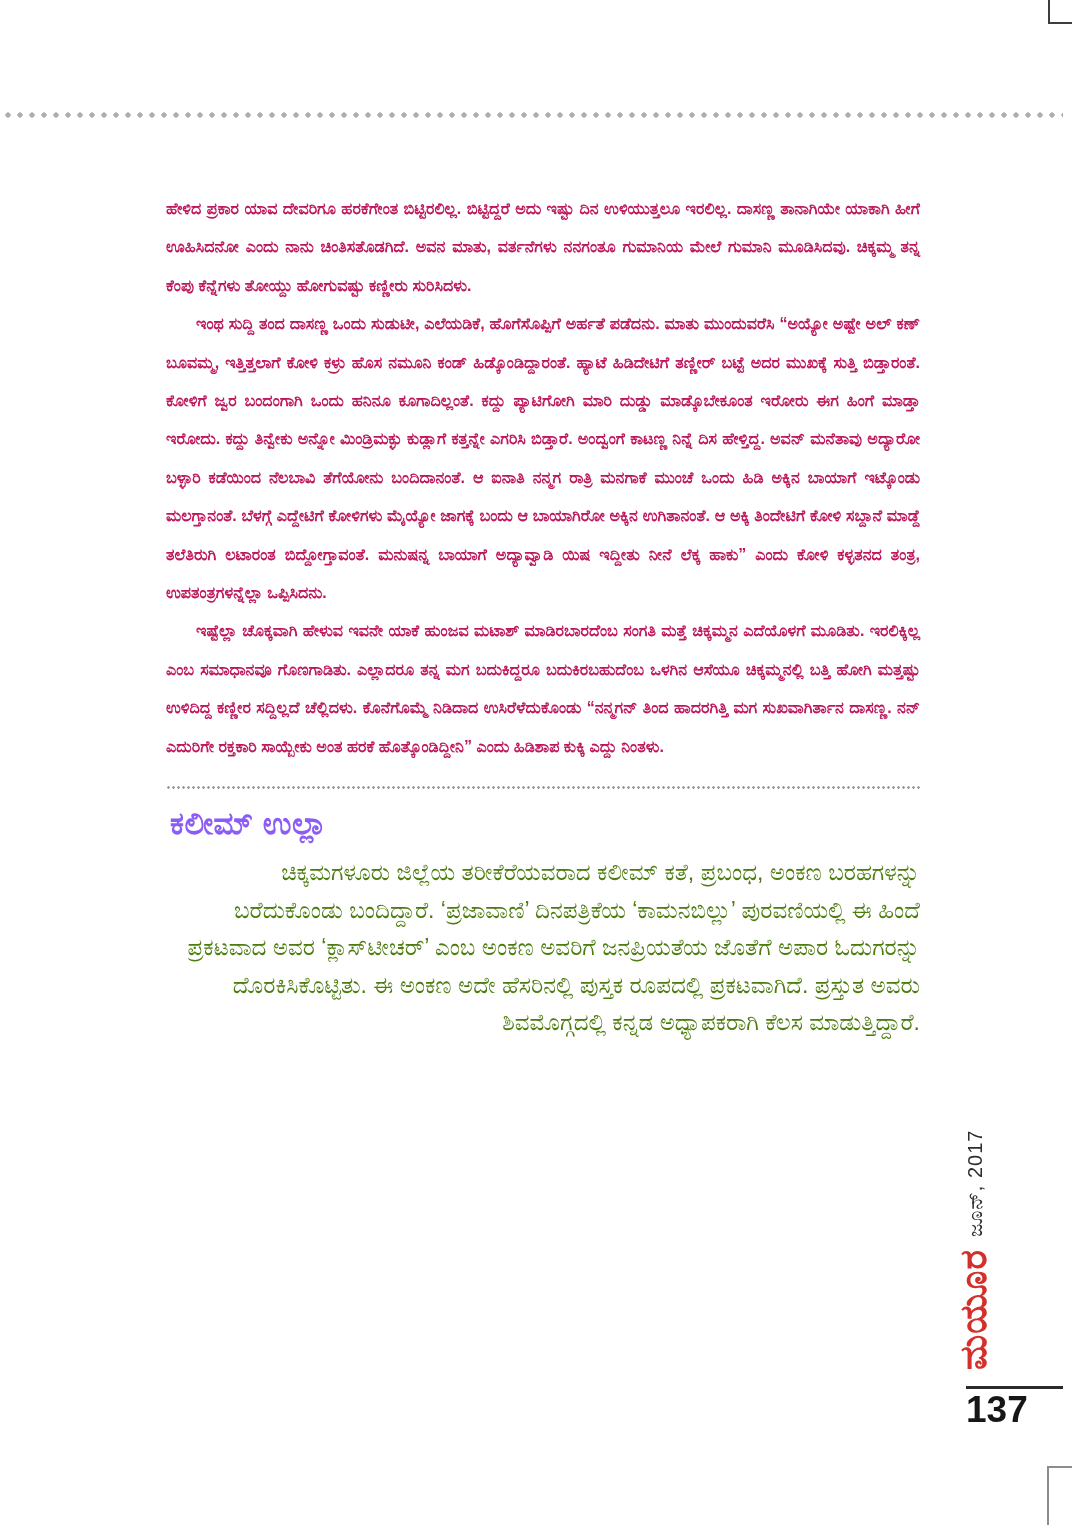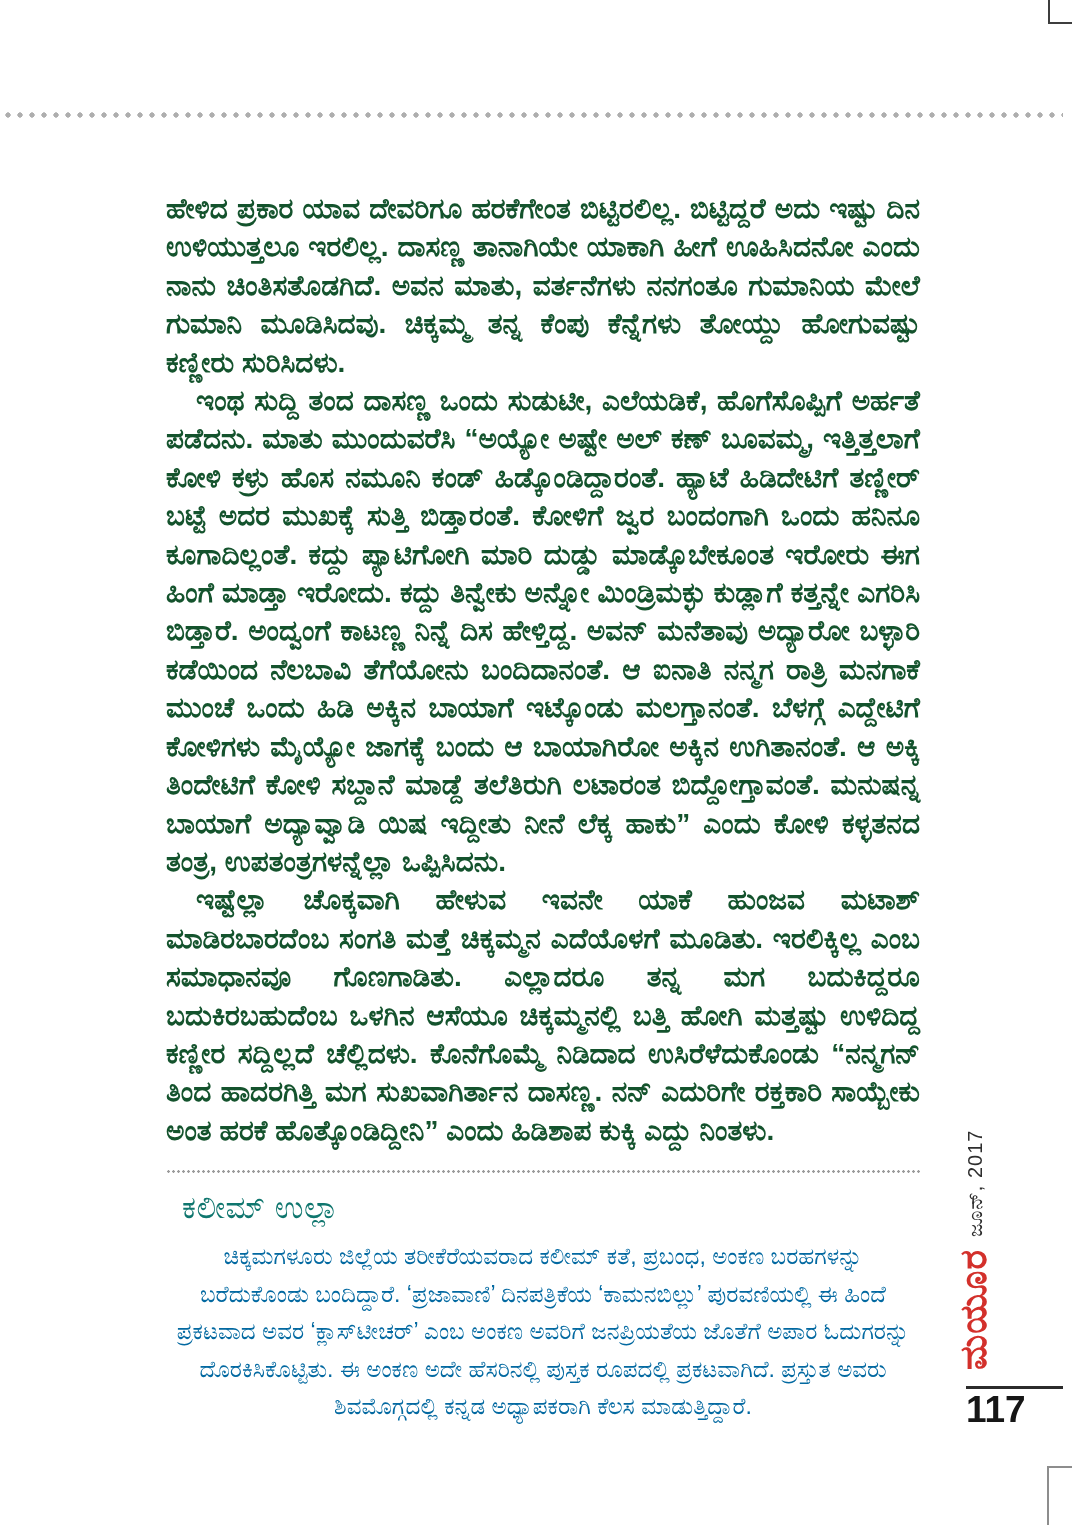--- a/index.html
+++ b/index.html
@@ -32,52 +32,52 @@
 
   
   .column {
     position: absolute;
     left: 166px; top: 190px;
     width: 754px;
     color: #1b1b1b;
   }
   .column p.body-para {
     margin: 0;
-    font-size: 28px;
+    font-size: 16px;
     line-height: 38.4px;
     font-weight: 600;
     text-align: justify;
-    color: #14532d;
+    color: #be185d;
   }
   .column p.indent { text-indent: 30px; }
 
   .section-sep {
     margin-top: 19px;
     height: 5px;
     background-image: radial-gradient(circle, #9b9b9b 1.1px, rgba(155,155,155,0) 1.5px);
     background-size: 5px 5px;
     background-position: 0 50%;
     background-repeat: repeat-x;
   }
 
   .author-heading {
-    margin: 16px 0 12px 16px;
+    margin: 16px 0 12px 4px;
     font-size: 31px;
-    font-weight: 400;
-    color: #0f766e;
+    font-weight: 700;
+    color: #8b5cf6;
     letter-spacing: 0.5px;
   }
 
   .author-bio {
     margin: 0;
     font-size: 23px;
     line-height: 37.5px;
     font-weight: 400;
-    color: #0369a1;
-    text-align: center;
+    color: #4d7c0f;
+    text-align: right;
   }
 
   
   .vertical {
     position: absolute;
     transform: rotate(-90deg);
     transform-origin: 0 0;
     white-space: nowrap;
   }
   .issue-date {
@@ -126,18 +126,18 @@
 
     <h2 class="author-heading">ಕಲೀಮ್ ಉಲ್ಲಾ</h2>
 
     <p class="author-bio">ಚಿಕ್ಕಮಗಳೂರು ಜಿಲ್ಲೆಯ ತರೀಕೆರೆಯವರಾದ ಕಲೀಮ್ ಕತೆ, ಪ್ರಬಂಧ, ಅಂಕಣ ಬರಹಗಳನ್ನು ಬರೆದುಕೊಂಡು ಬಂದಿದ್ದಾರೆ. ‘ಪ್ರಜಾವಾಣಿ’ ದಿನಪತ್ರಿಕೆಯ ‘ಕಾಮನಬಿಲ್ಲು’ ಪುರವಣಿಯಲ್ಲಿ ಈ ಹಿಂದೆ ಪ್ರಕಟವಾದ ಅವರ ‘ಕ್ಲಾಸ್‌ಟೀಚರ್’ ಎಂಬ ಅಂಕಣ ಅವರಿಗೆ ಜನಪ್ರಿಯತೆಯ ಜೊತೆಗೆ ಅಪಾರ ಓದುಗರನ್ನು ದೊರಕಿಸಿಕೊಟ್ಟಿತು. ಈ ಅಂಕಣ ಅದೇ ಹೆಸರಿನಲ್ಲಿ ಪುಸ್ತಕ ರೂಪದಲ್ಲಿ ಪ್ರಕಟವಾಗಿದೆ. ಪ್ರಸ್ತುತ ಅವರು ಶಿವಮೊಗ್ಗದಲ್ಲಿ ಕನ್ನಡ ಅಧ್ಯಾಪಕರಾಗಿ ಕೆಲಸ ಮಾಡುತ್ತಿದ್ದಾರೆ.</p>
   </div>
 
   <div class="vertical issue-date">ಜೂನ್, 2017</div>
   <div class="vertical magazine-logo">ಮಯೂರ</div>
 
   <div class="pn-rule"></div>
-  <div class="page-number">117</div>
+  <div class="page-number">137</div>
 
   <div class="crop crop-br-h"></div>
   <div class="crop crop-br-v"></div>
 
 </div>
 
 </body></html>

